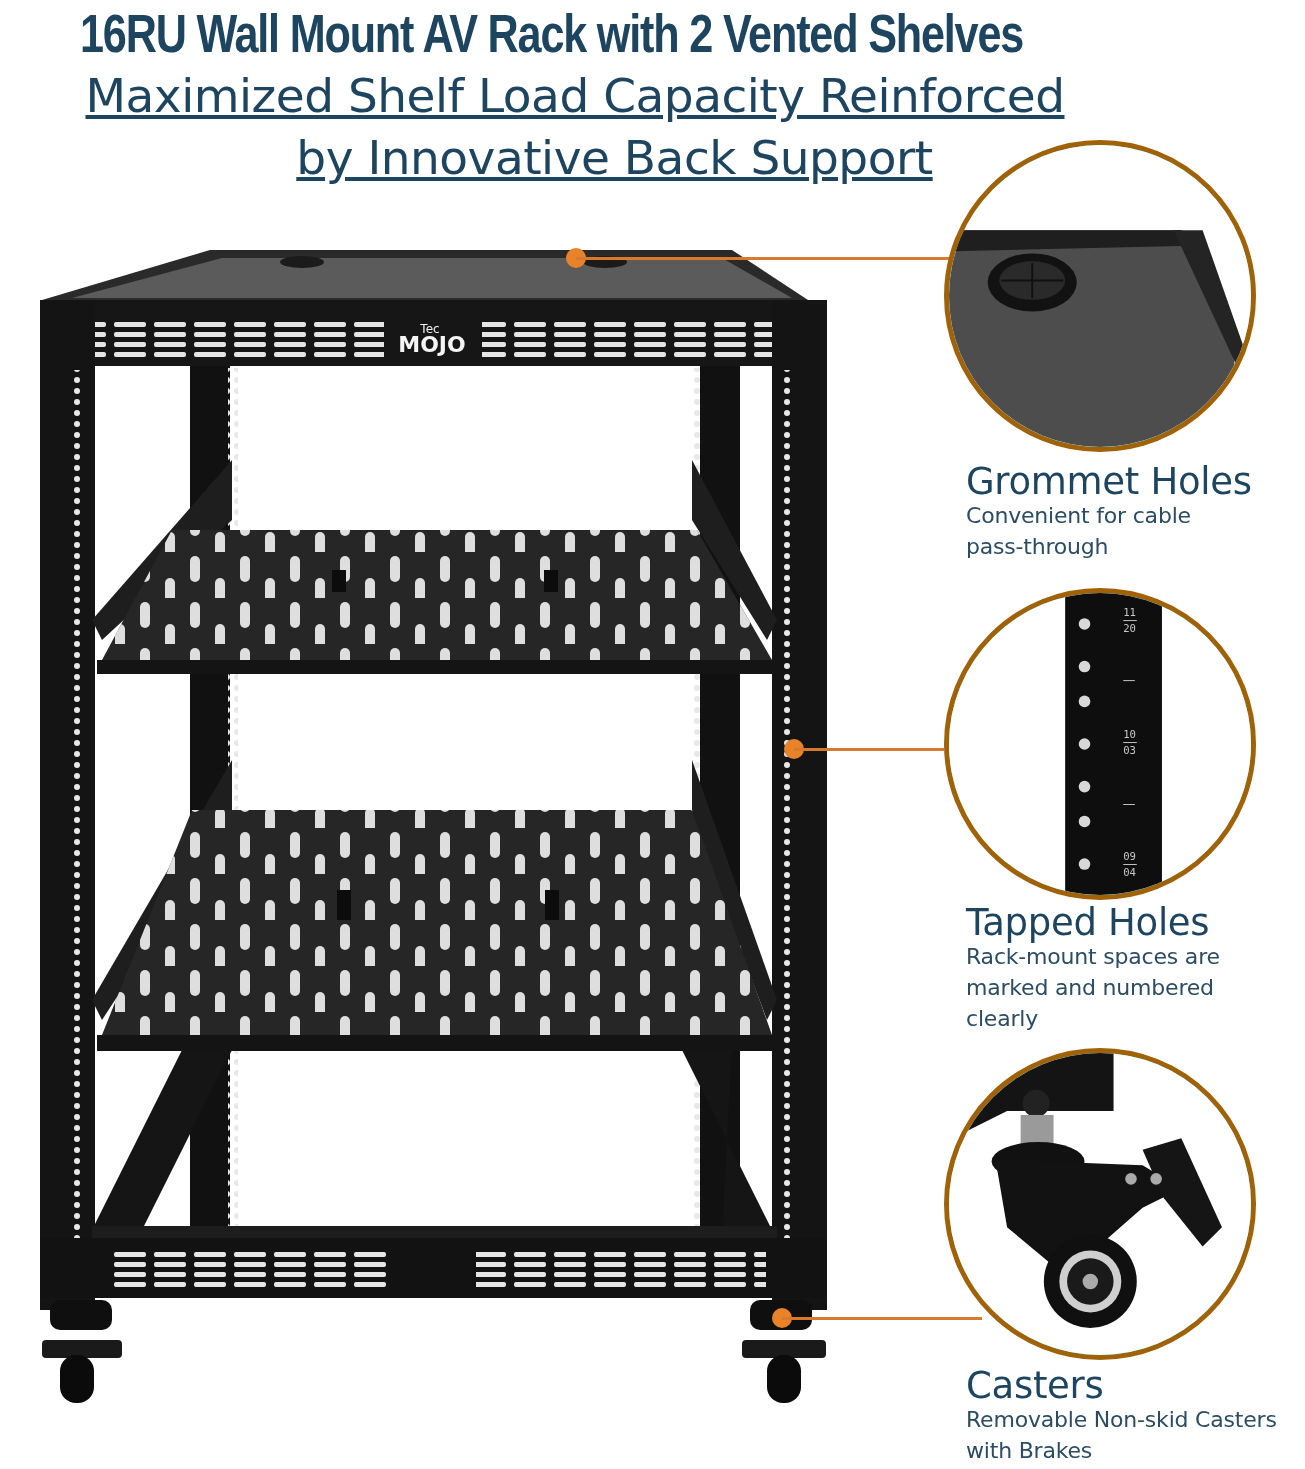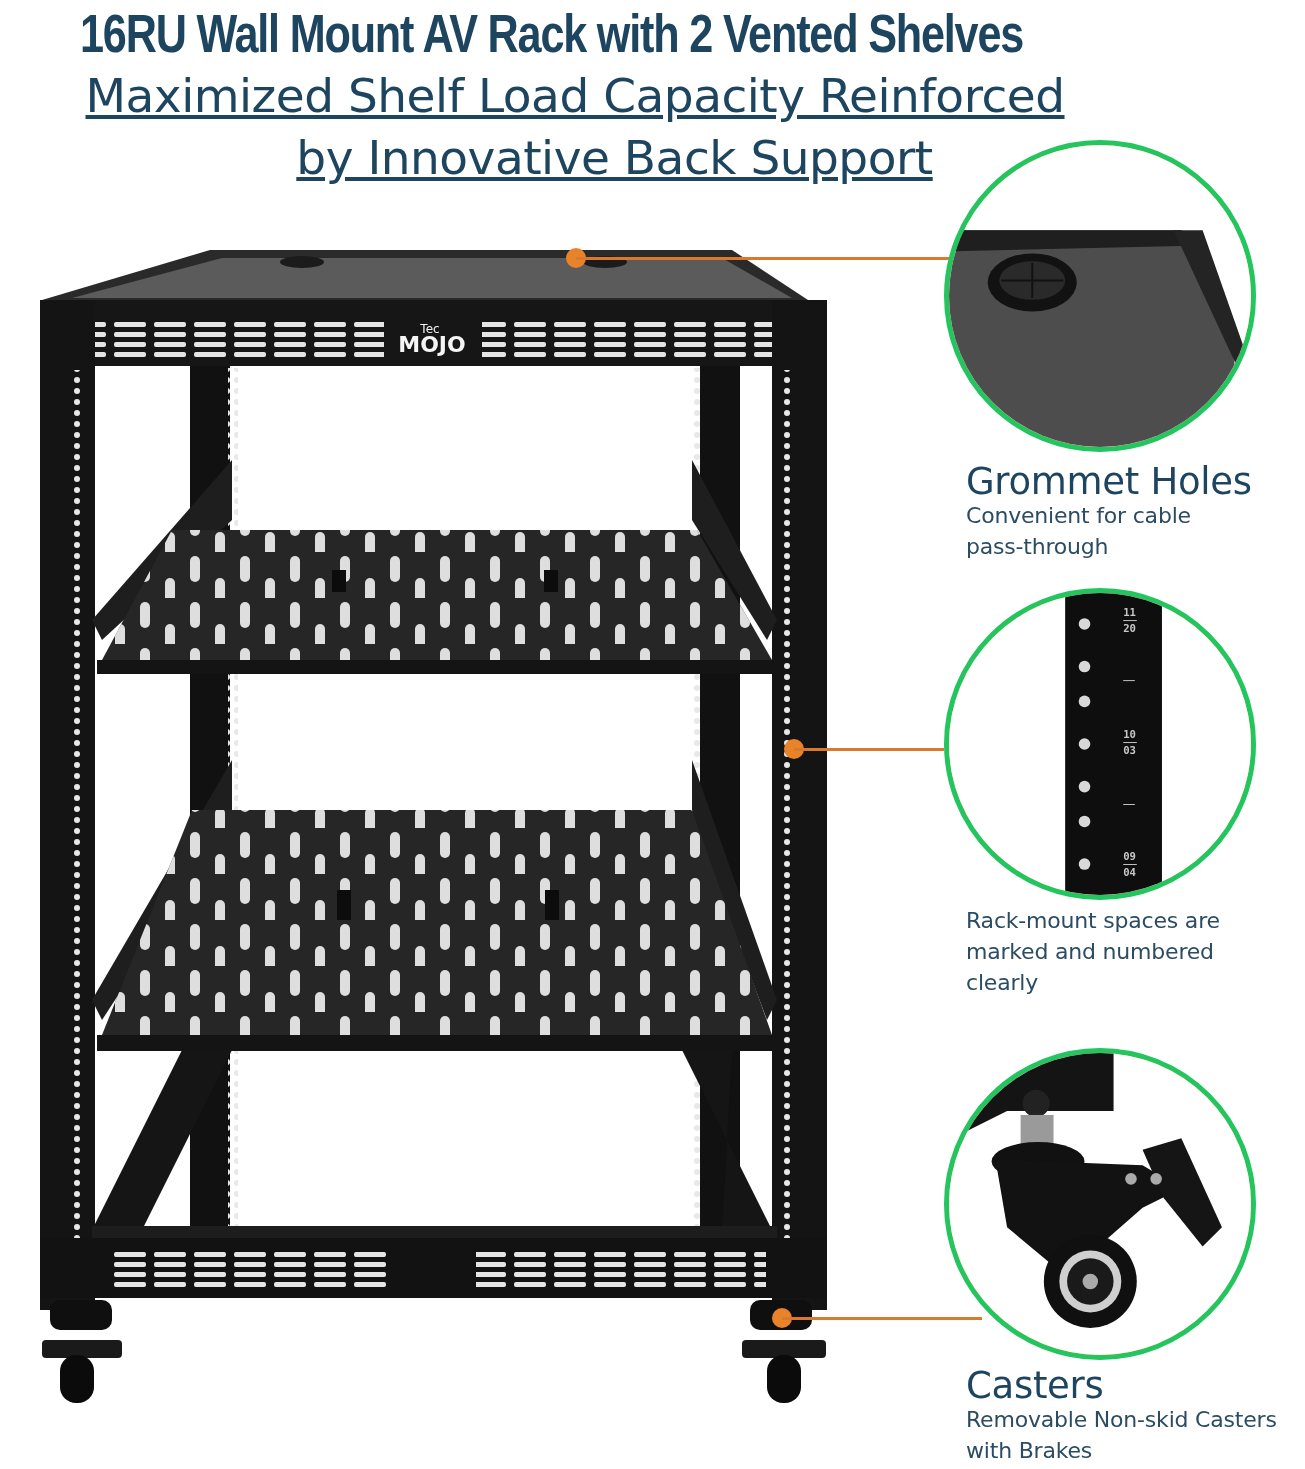--- a/index.html
+++ b/index.html
@@ -19,22 +19,22 @@
     letter-spacing: -0.5px; white-space: nowrap; text-decoration: underline;
   }
   .subtitle.l1 { top: 68px; left: 0px; width: 1150px; }
   .subtitle.l2 { top: 130px; left: 12px; width: 1165px; margin-left: 20px; }
 
   
   .rack { position: absolute; left: 0; top: 230px; width: 800px; height: 1180px; margin-left: 32px; }
 
   
   .lens {
-    position: absolute; border-radius: 50%; border: 5px solid #22c55e;
-    overflow: hidden; background: #fdba74; font-weight: bold;
+    position: absolute; border-radius: 50%; border: 5px solid #a16207;
+    overflow: hidden; background: #5eead4;
   }
   .lens svg { display: block; width: 100%; height: 100%; }
   .leader { position: absolute; height: 3px; background: #d77a2e; }
   .dot { position: absolute; width: 20px; height: 20px; border-radius: 50%; background: #e8832a; }
 
   .feature { position: absolute; left: 966px; }
   .feature-title { font-family: "DejaVu Sans", sans-serif; font-size: 37px; color: #1e4560; line-height: 36px; letter-spacing: -0.3px; }
   .feature-desc { font-family: "DejaVu Sans", sans-serif; font-size: 22px; color: #2b4c63; line-height: 31px; letter-spacing: -0.2px; white-space: pre-line; }
 </style>
 </head>
@@ -164,20 +164,21 @@
       <rect x="180" y="154" width="14" height="1"></rect>
       <text x="180" y="166">03</text>
       <rect x="180" y="218" width="12" height="1"></rect>
       <text x="180" y="276">09</text>
       <rect x="180" y="280" width="14" height="1"></rect>
       <text x="180" y="292">04</text>
     </g>
   </svg>
 </div>
 <div class="feature" style="top:905px;">
+  <div class="feature-title">Tapped Holes</div>
   <div class="feature-desc">Rack-mount spaces are
 marked and numbered
 clearly</div>
 </div>
 
 <div class="dot" style="left:772px; top:1308px;"></div>
 <div class="leader" style="left:782px; top:1317px; width:200px;"></div>
 <div class="lens" style="left:944px; top:1048px; width:312px; height:312px;">
   <svg viewBox="0 0 312 312">
     <rect width="312" height="312" fill="#ffffff"></rect>

